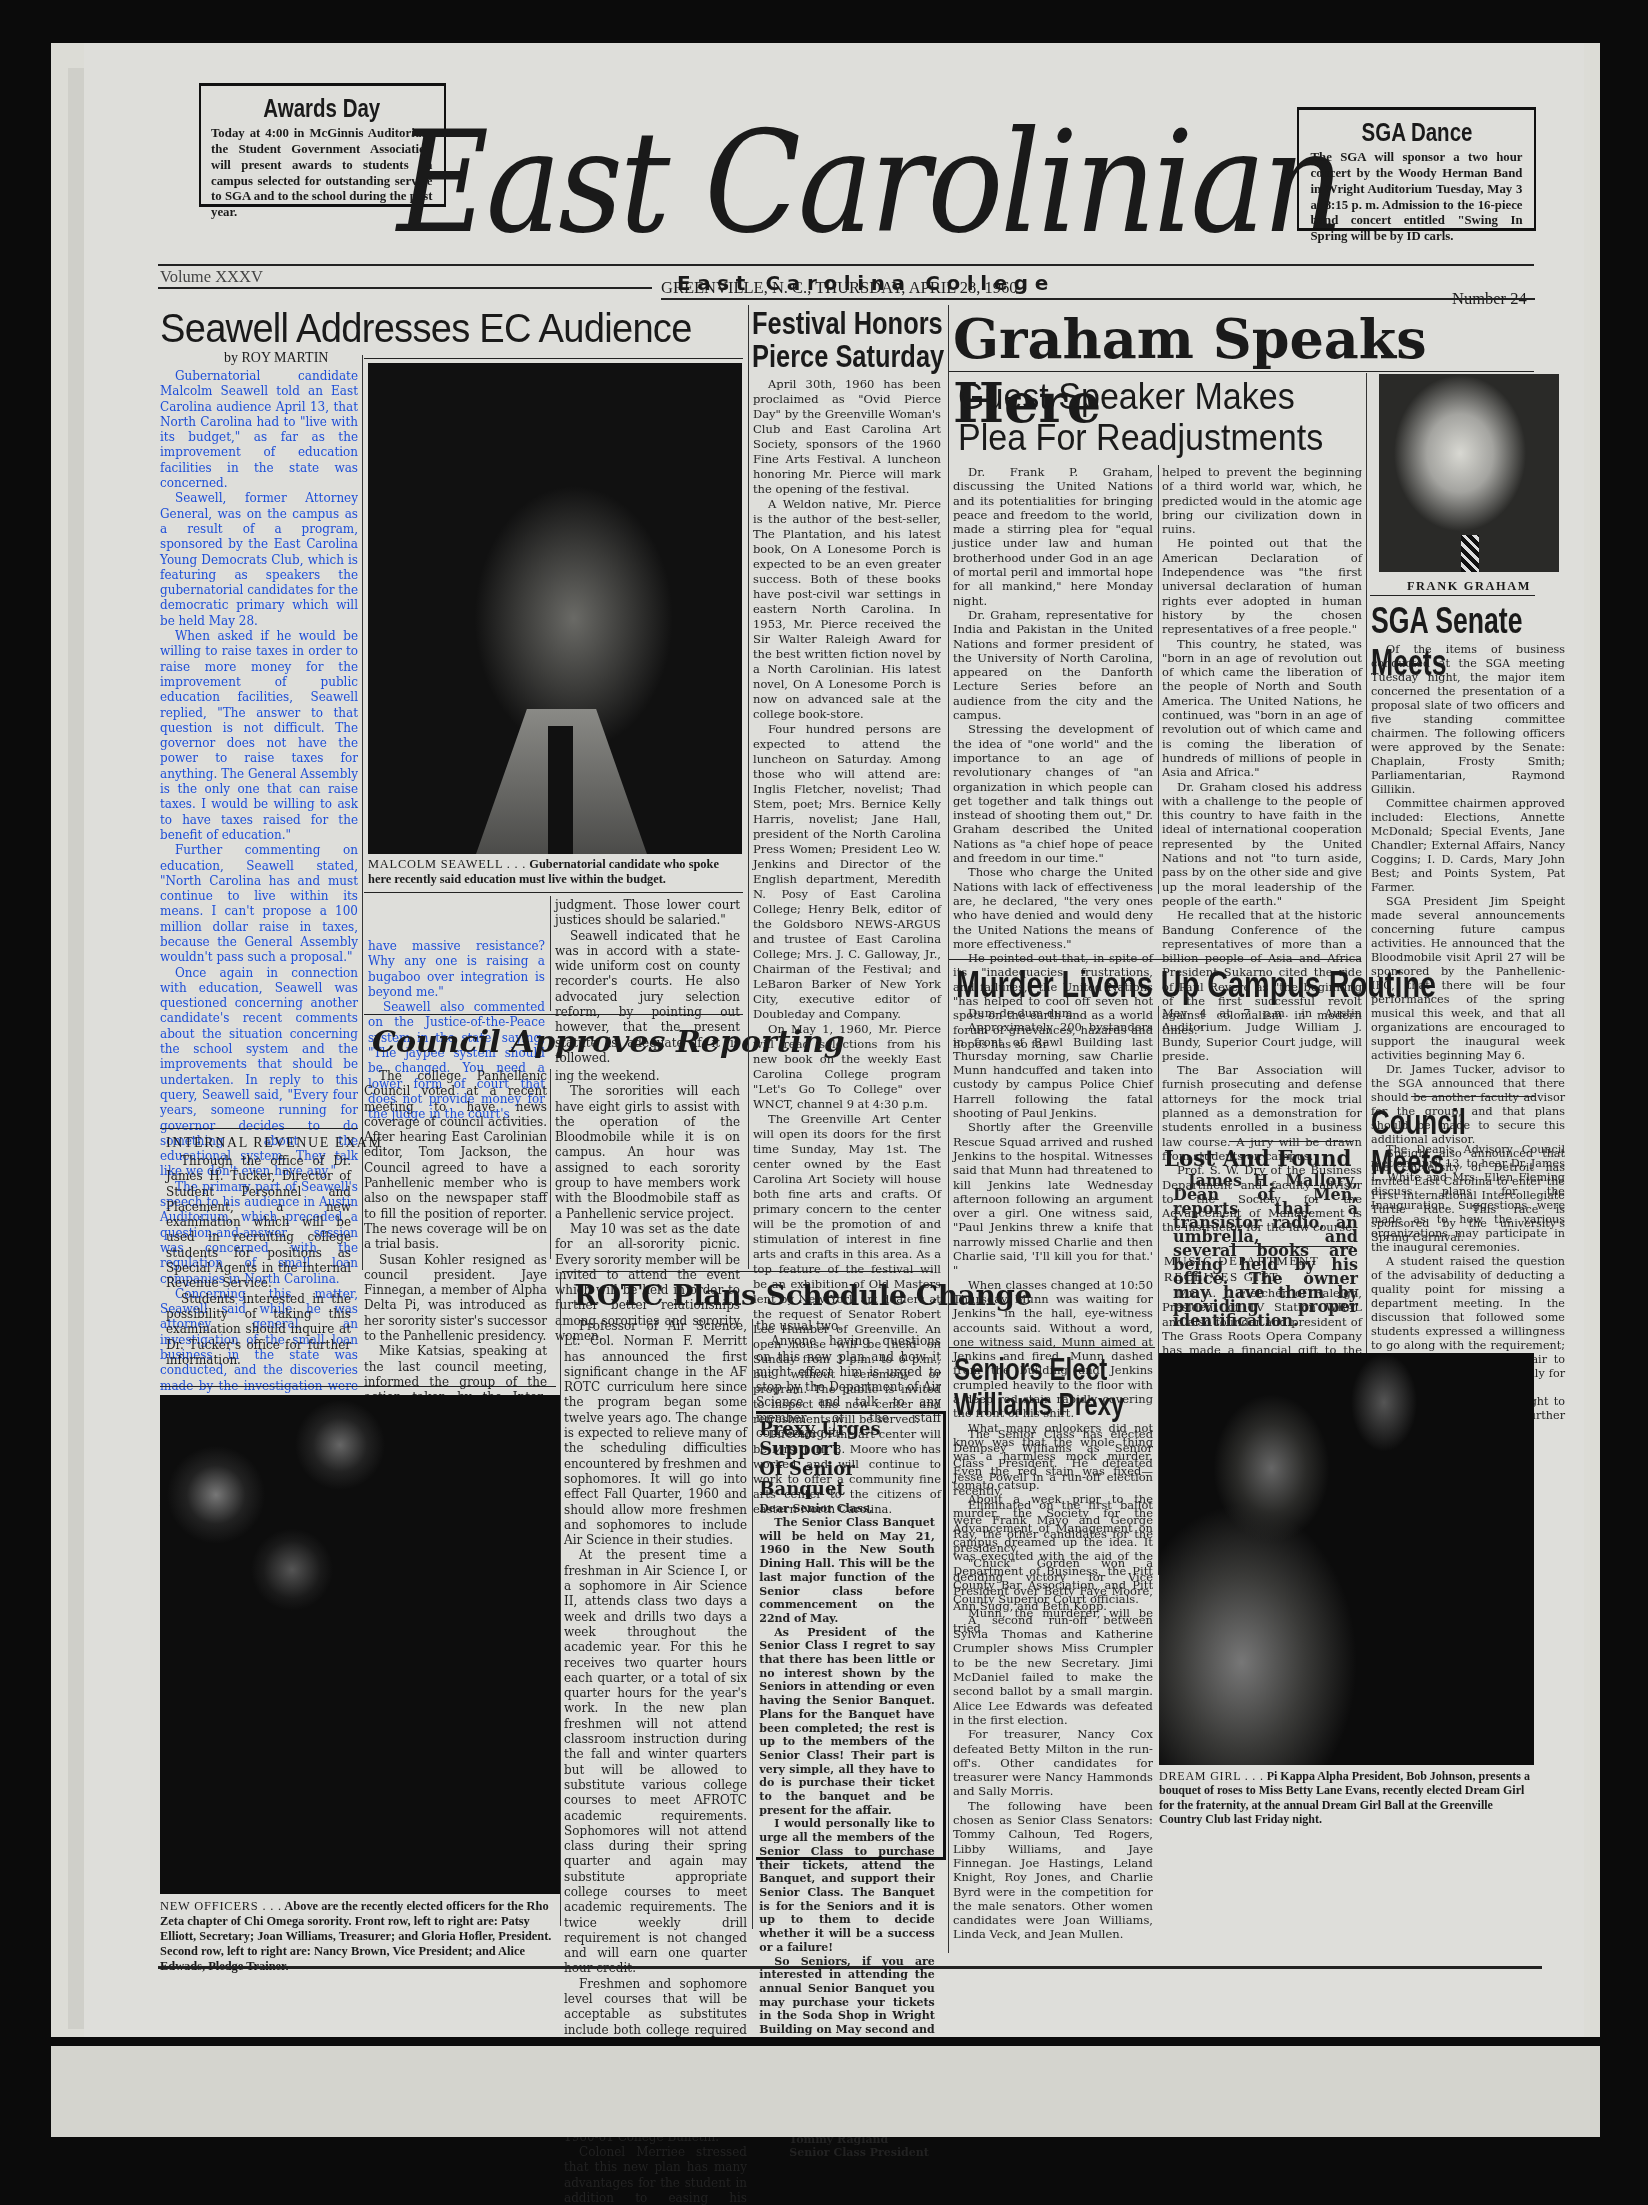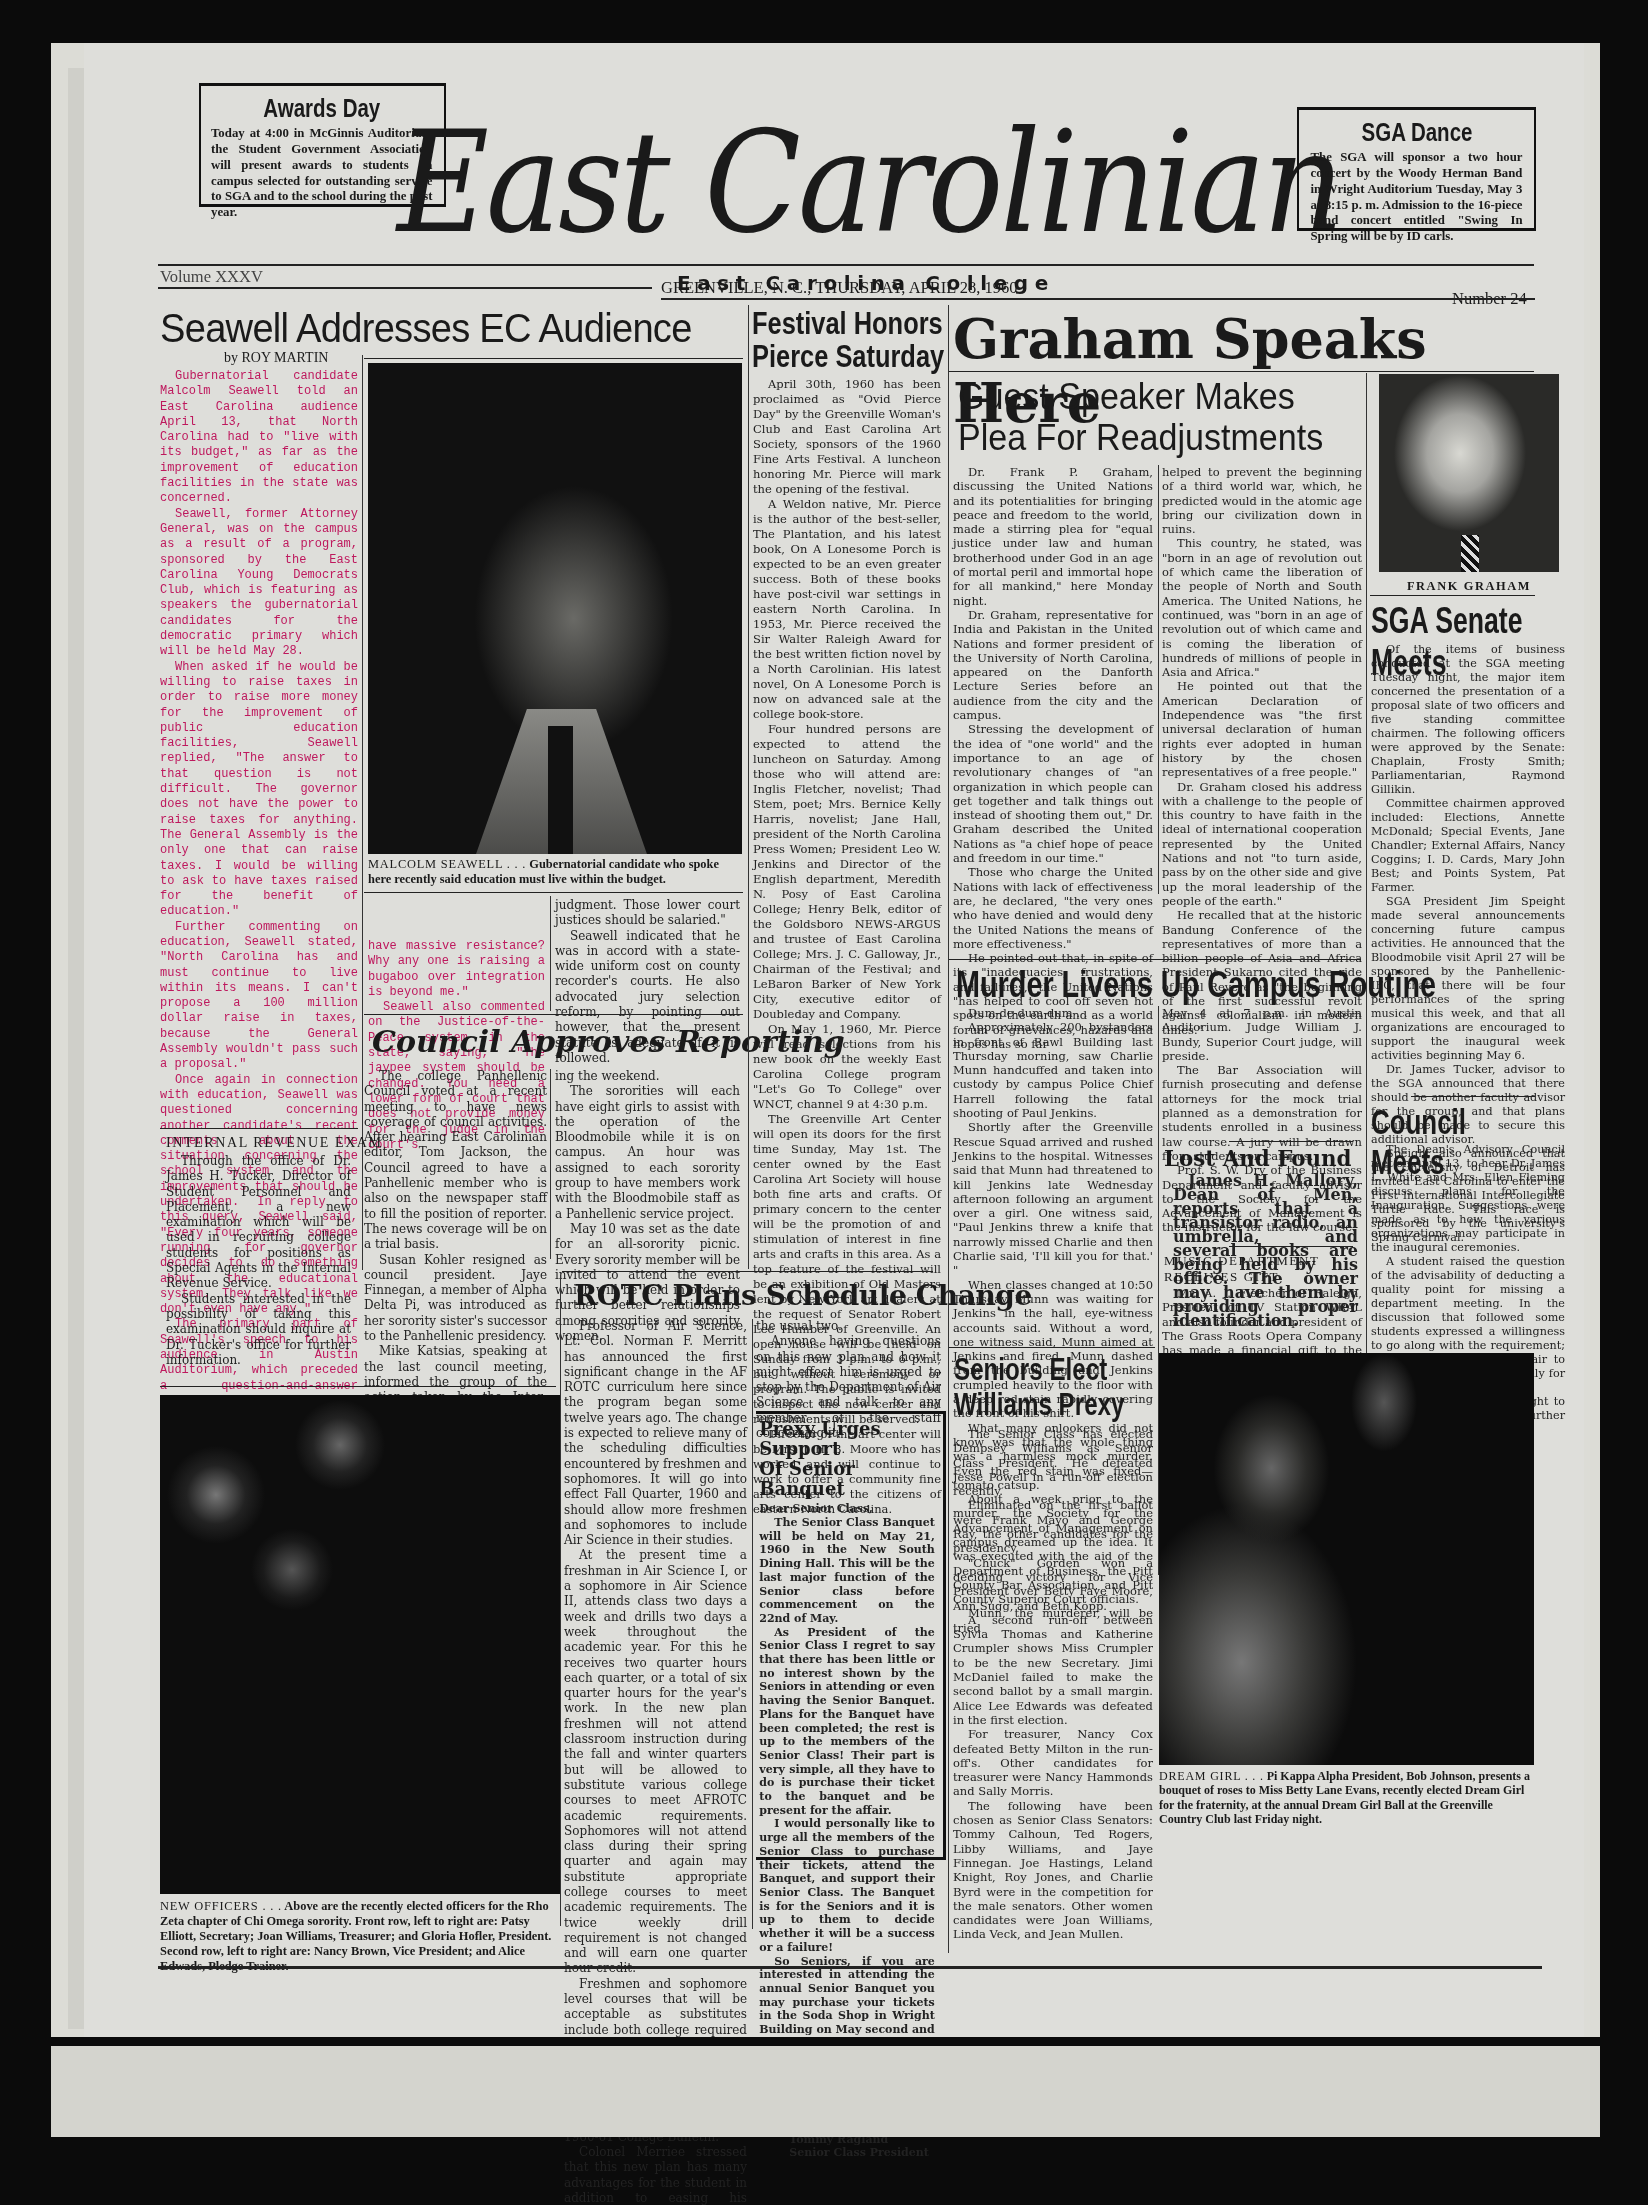--- a/index.html
+++ b/index.html
@@ -16,21 +16,21 @@
   .rule { position:absolute; height:0; border-top:2.5px solid #222; }
   .rule.thin { border-top-width:1.6px; }
   .dateline { font-family:"Liberation Serif", serif; font-size:16.5px; }
   h1,h2,h3 { margin:0; font-weight:bold; }
   .hd-sans { font-family:"Liberation Sans", sans-serif; }
   .hd-serif { font-family:"DejaVu Serif", serif; }
   .hd-cond { font-family:"Liberation Sans", sans-serif; transform-origin:left top; }
   .byline { font-family:"Liberation Serif", serif; font-size:14px; }
   .body { font-family:"DejaVu Serif", serif; font-size:12px; line-height:15.3px; text-align:justify; color:#222; }
   .body p { margin:0; text-indent:15px; }
-  .faint { color:#be185d;font-family:Liberation Mono, monospace; }
+  .faint { color:#1d4ed8; }
   .col { position:absolute; }
   .vrule { position:absolute; width:0; border-left:1.6px solid #333; }
   .photo { position:absolute; background:#0d0d0d; overflow:hidden; }
   .caption { font-family:"Liberation Serif", serif; font-size:12.4px; line-height:15px; font-weight:bold; }
   .caption .lead { font-weight:normal; letter-spacing:0.8px; }
   .smallhead { font-family:"Liberation Serif", serif; font-size:14px; letter-spacing:1.6px; }
 </style>
 </head>
 <body>
 
@@ -177,22 +177,22 @@
     <div class="col body" style="left:869px;top:422px;width:200px;font-size:11.5px;line-height:14.3px;">
       <p>Dr. Frank P. Graham, discussing the United Nations and its potentialities for bringing peace and freedom to the world, made a stirring plea for "equal justice under law and human brotherhood under God in an age of mortal peril and immortal hope for all mankind," here Monday night.</p>
       <p>Dr. Graham, representative for India and Pakistan in the United Nations and former president of the University of North Carolina, appeared on the Danforth Lecture Series before an audience from the city and the campus.</p>
       <p>Stressing the development of the idea of "one world" and the importance to an age of revolutionary changes of "an organization in which people can get together and talk things out instead of shooting them out," Dr. Graham described the United Nations as "a chief hope of peace and freedom in our time."</p>
       <p>Those who charge the United Nations with lack of effectiveness are, he declared, "the very ones who have denied and would deny the United Nations the means of more effectiveness."</p>
       <p>He pointed out that, in spite of its "inadequacies, frustrations, and failures," the United Nations "has helped to cool off seven hot spots on the earth and as a world forum of grievances, hazards and hopes has so far</p>
     </div>
     <div class="vrule" style="left:1074px;top:422px;height:429px;"></div>
     <div class="col body" style="left:1078px;top:422px;width:200px;font-size:11.5px;line-height:14.3px;">
       <p style="text-indent:0">helped to prevent the beginning of a third world war, which, he predicted would in the atomic age bring our civilization down in ruins.</p>
+      <p>He pointed out that the American Declaration of Independence was "the first universal declaration of human rights ever adopted in human history by the chosen representatives of a free people."</p>
       <p>This country, he stated, was "born in an age of revolution out of which came the liberation of the people of North and South America. The United Nations, he continued, was "born in an age of revolution out of which came and is coming the liberation of hundreds of millions of people in Asia and Africa."</p>
-      <p>He pointed out that the American Declaration of Independence was "the first universal declaration of human rights ever adopted in human history by the chosen representatives of a free people."</p>
       <p>Dr. Graham closed his address with a challenge to the people of this country to have faith in the ideal of international cooperation represented by the United Nations and not "to turn aside, pass by on the other side and give up the moral leadership of the people of the earth."</p>
       <p>He recalled that at the historic Bandung Conference of the representatives of more than a billion people of Asia and Africa President Sukarno cited the ride of Paul Revere as "the beginning of the first successful revolt against colonialism in modern times."</p>
     </div>
 
     <div class="vrule" style="left:1282px;top:330px;height:1203px;"></div>
     <div class="photo" style="left:1295px;top:331px;width:180px;height:198px;background:radial-gradient(ellipse 66px 78px at 45% 40%, #d8d8d2 0%, #a4a4a0 50%, #2a2a28 100%);">
       <div style="position:absolute;left:82px;top:161px;width:18px;height:37px;background:repeating-linear-gradient(45deg,#111 0 4.1px,#ddd 4.1px 7.4px);"></div>
     </div>
     <div class="abs" style="left:1290px;top:536px;width:190px;text-align:center;font-family:'Liberation Serif',serif;font-weight:bold;font-size:12.4px;letter-spacing:1.6px;">FRANK GRAHAM</div>
     <div class="rule thin" style="left:1286px;top:552px;width:165px;"></div>

